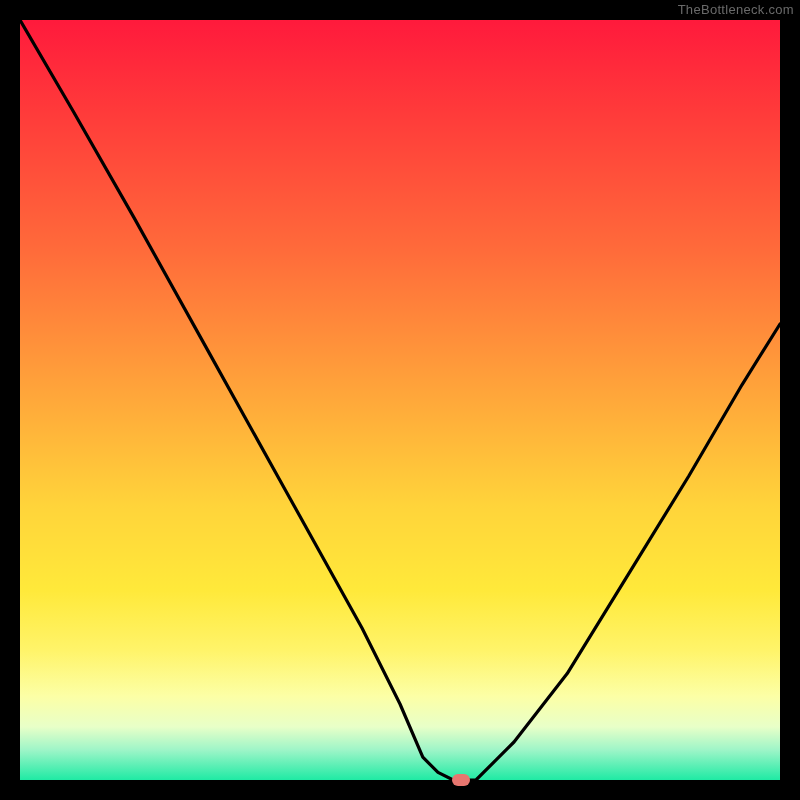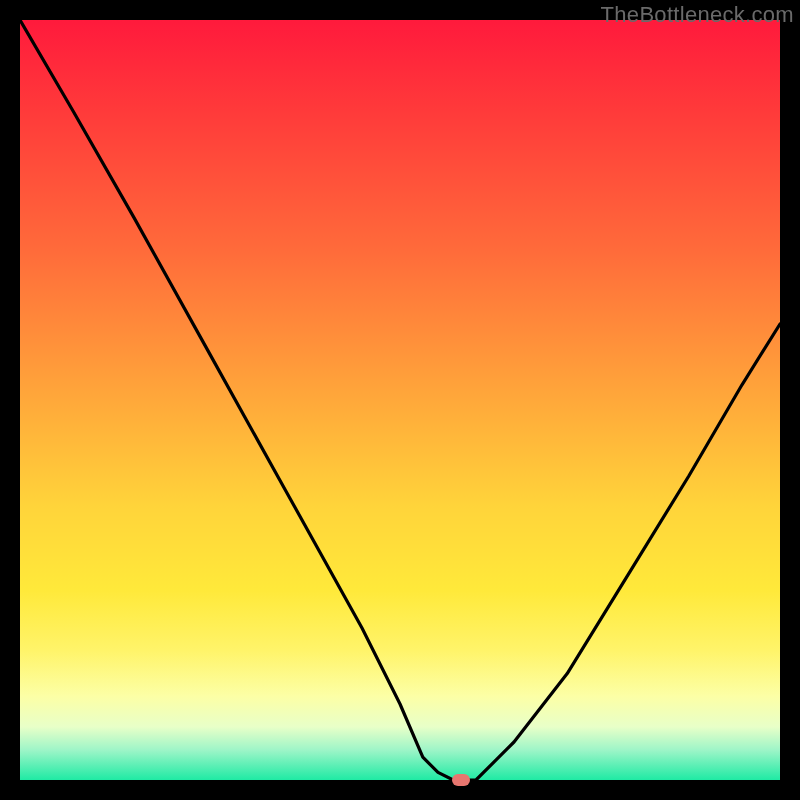--- a/index.html
+++ b/index.html
@@ -36,21 +36,21 @@
       #e8ffc8 93%,
       #9ff5c8 96%,
       #1feaa4 100%
     );
   }
   .watermark {
     position: absolute;
     top: 2px;
     right: 6px;
     color: #6a6a6a;
-    font-size: 22px;
+    font-size: 13px;
     letter-spacing: 0.3px;
     font-weight: 500;
     z-index: 5;
   }
   svg.overlay {
     position: absolute;
     left: 20px;
     top: 20px;
     width: 760px;
     height: 760px;

